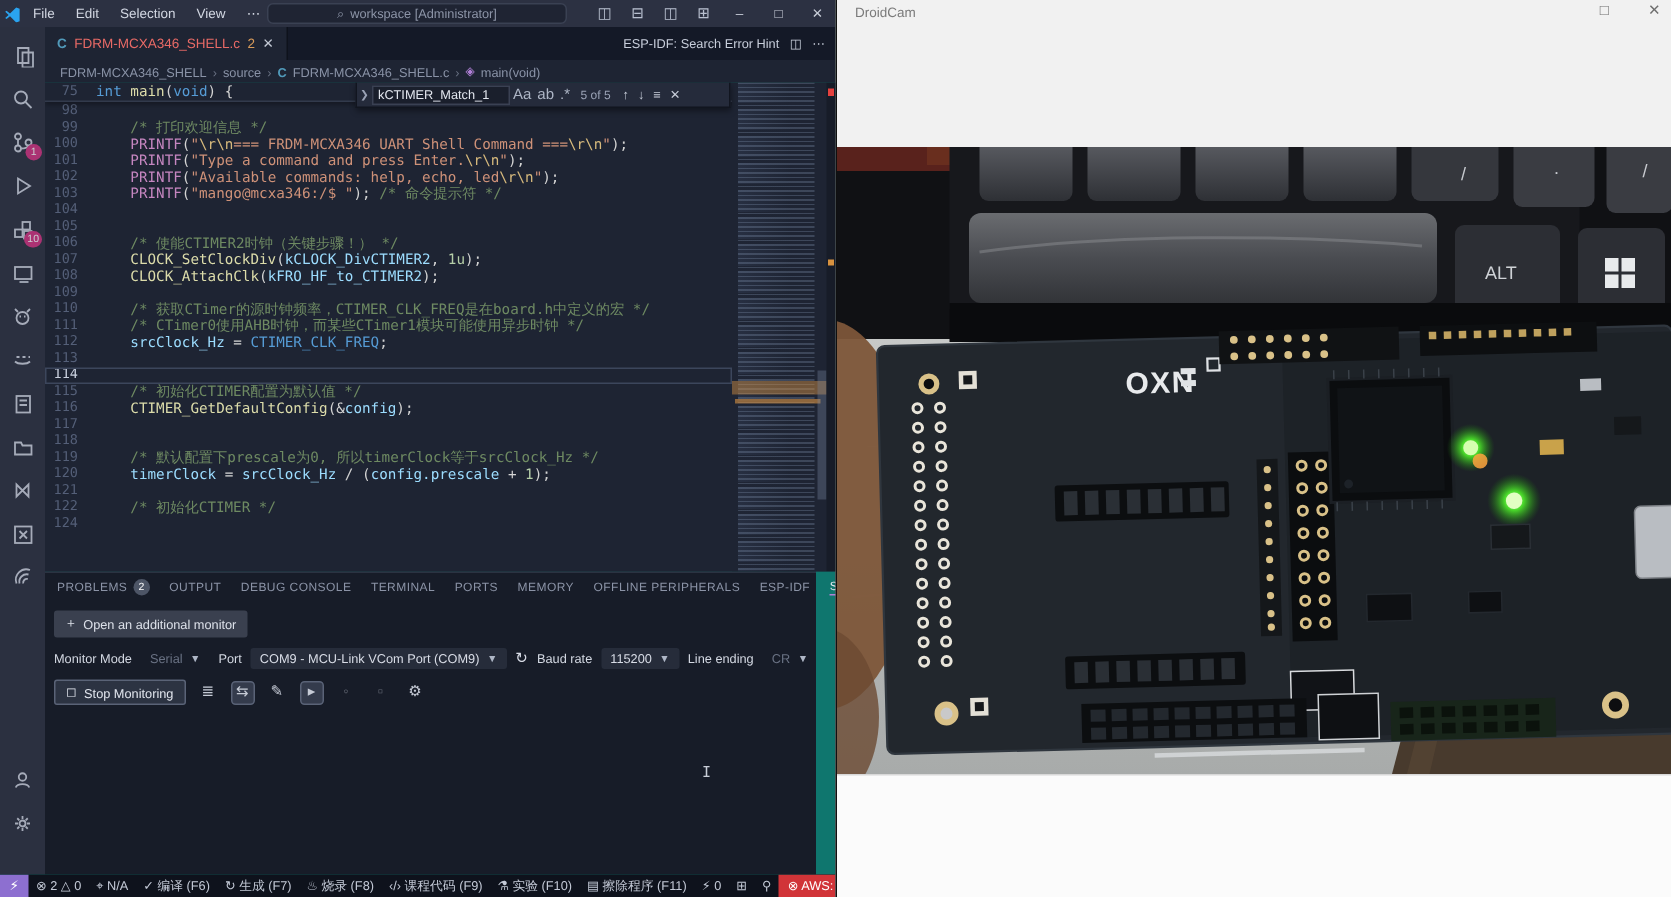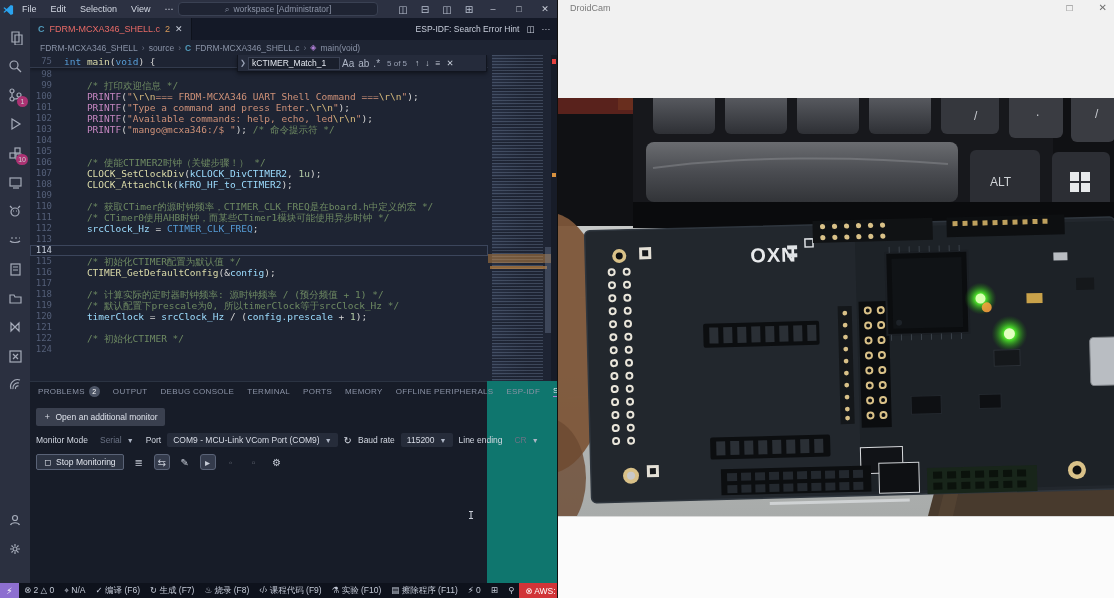--- a/index.html
+++ b/index.html
@@ -78,21 +78,21 @@
       repeating-linear-gradient(180deg, transparent 0 14px, rgba(30,36,51,.9) 14px 18px),
       linear-gradient(90deg, rgba(90,110,150,.15), transparent 70%);
   }
   .mm-hl { position:absolute; left:0; width:100%; height:9px; background:rgba(216,146,66,.45); top:199px; }
   .mm-hl2 { position:absolute; left:2px; width:90%; height:3px; background:rgba(216,146,66,.6); top:211px; }
   .mm-slider { position:absolute; right:0; top:192px; width:6px; height:86px; background:rgba(121,134,160,.35); }
   .ruler { position:absolute; right:0; top:0; width:6px; height:326px; background:#171c28; z-index:6; }
   .ruler .mk-err { position:absolute; right:1px; top:4px; width:4px; height:5px; background:#e5413e; }
   .ruler .mk-warn { position:absolute; right:1px; top:118px; width:4px; height:4px; background:#d8923f; }
 
-  .panel { position:absolute; left:0; top:363px; width:457px; height:202px; background:#171c28; border-top:1px solid #2b3342; }
+  .panel { position:absolute; left:0; top:363px; width:514px; height:202px; background:#171c28; border-top:1px solid #2b3342; }
   .panel-tabs { display:flex; align-items:center; height:18px; padding-left:8px; gap:13px; }
   .ptab { color:#8b93a6; font-size:8px; letter-spacing:.3px; display:flex; align-items:center; gap:4px; white-space:nowrap; }
   .ptab.active { color:#e8ebf2; border-bottom:1px solid #b180d7; padding-bottom:1px; }
   .ptab .pbadge { background:#4d5566; color:#fff; border-radius:6px; min-width:11px; height:11px; font-size:7px;
     display:flex; align-items:center; justify-content:center; }
   .panel-acts { margin-left:auto; display:flex; gap:10px; padding-right:10px; color:#c8cedb; font-size:9px; }
 
   .sm-row1 { margin:5px 0 0 6px; }
   .btn-gray { display:inline-flex; align-items:center; gap:4px; background:#3a404f; color:#dde1ea;
     font-size:8.5px; padding:3px 7px; border-radius:2px; }
@@ -305,21 +305,21 @@
             <div class="cl"><span class="ln">108</span><span class="ct"><span class="tk-pln">    </span><span class="tk-fn">CLOCK_AttachClk</span><span class="tk-pln">(</span><span class="tk-var">kFRO_HF_to_CTIMER2</span><span class="tk-pln">);</span></span></div>
             <div class="cl"><span class="ln">109</span><span class="ct"></span></div>
             <div class="cl"><span class="ln">110</span><span class="ct"><span class="tk-cmt">    /* 获取CTimer的源时钟频率，CTIMER_CLK_FREQ是在board.h中定义的宏 */</span></span></div>
             <div class="cl"><span class="ln">111</span><span class="ct"><span class="tk-cmt">    /* CTimer0使用AHB时钟，而某些CTimer1模块可能使用异步时钟 */</span></span></div>
             <div class="cl"><span class="ln">112</span><span class="ct"><span class="tk-pln">    </span><span class="tk-var">srcClock_Hz</span><span class="tk-op"> = </span><span class="tk-kwc">CTIMER_CLK_FREQ</span><span class="tk-pln">;</span></span></div>
             <div class="cl"><span class="ln">113</span><span class="ct"></span></div>
             <div class="cl cur"><span class="ln">114</span><span class="ct"></span></div>
             <div class="cl"><span class="ln">115</span><span class="ct"><span class="tk-cmt">    /* 初始化CTIMER配置为默认值 */</span></span></div>
             <div class="cl"><span class="ln">116</span><span class="ct"><span class="tk-pln">    </span><span class="tk-fn">CTIMER_GetDefaultConfig</span><span class="tk-pln">(&amp;</span><span class="tk-var">config</span><span class="tk-pln">);</span></span></div>
             <div class="cl"><span class="ln">117</span><span class="ct"></span></div>
-            <div class="cl"><span class="ln">118</span><span class="ct"><span class="tk-cmt">    /* 计算实际的定时器时钟频率: 源时钟频率 / (预分频值 + 1) */</span></span></div>
+            <div class="cl"><span class="ln">118</span></div>
             <div class="cl"><span class="ln">119</span><span class="ct"><span class="tk-cmt">    /* 默认配置下prescale为0, 所以timerClock等于srcClock_Hz */</span></span></div>
             <div class="cl"><span class="ln">120</span><span class="ct"><span class="tk-pln">    </span><span class="tk-var">timerClock</span><span class="tk-op"> = </span><span class="tk-var">srcClock_Hz</span><span class="tk-op"> / </span><span class="tk-pln">(</span><span class="tk-var">config.prescale</span><span class="tk-op"> + </span><span class="tk-num">1</span><span class="tk-pln">);</span></span></div>
             <div class="cl"><span class="ln">121</span><span class="ct"></span></div>
             <div class="cl"><span class="ln">122</span><span class="ct"><span class="tk-cmt">    /* 初始化CTIMER */</span></span></div>
             <div class="cl"><span class="ln">124</span><span class="ct"></span></div>
           </div>
 
         <div class="findwidget">
           <span class="fw-chev">❯</span>
           <span class="fw-input">kCTIMER_Match_1</span>

